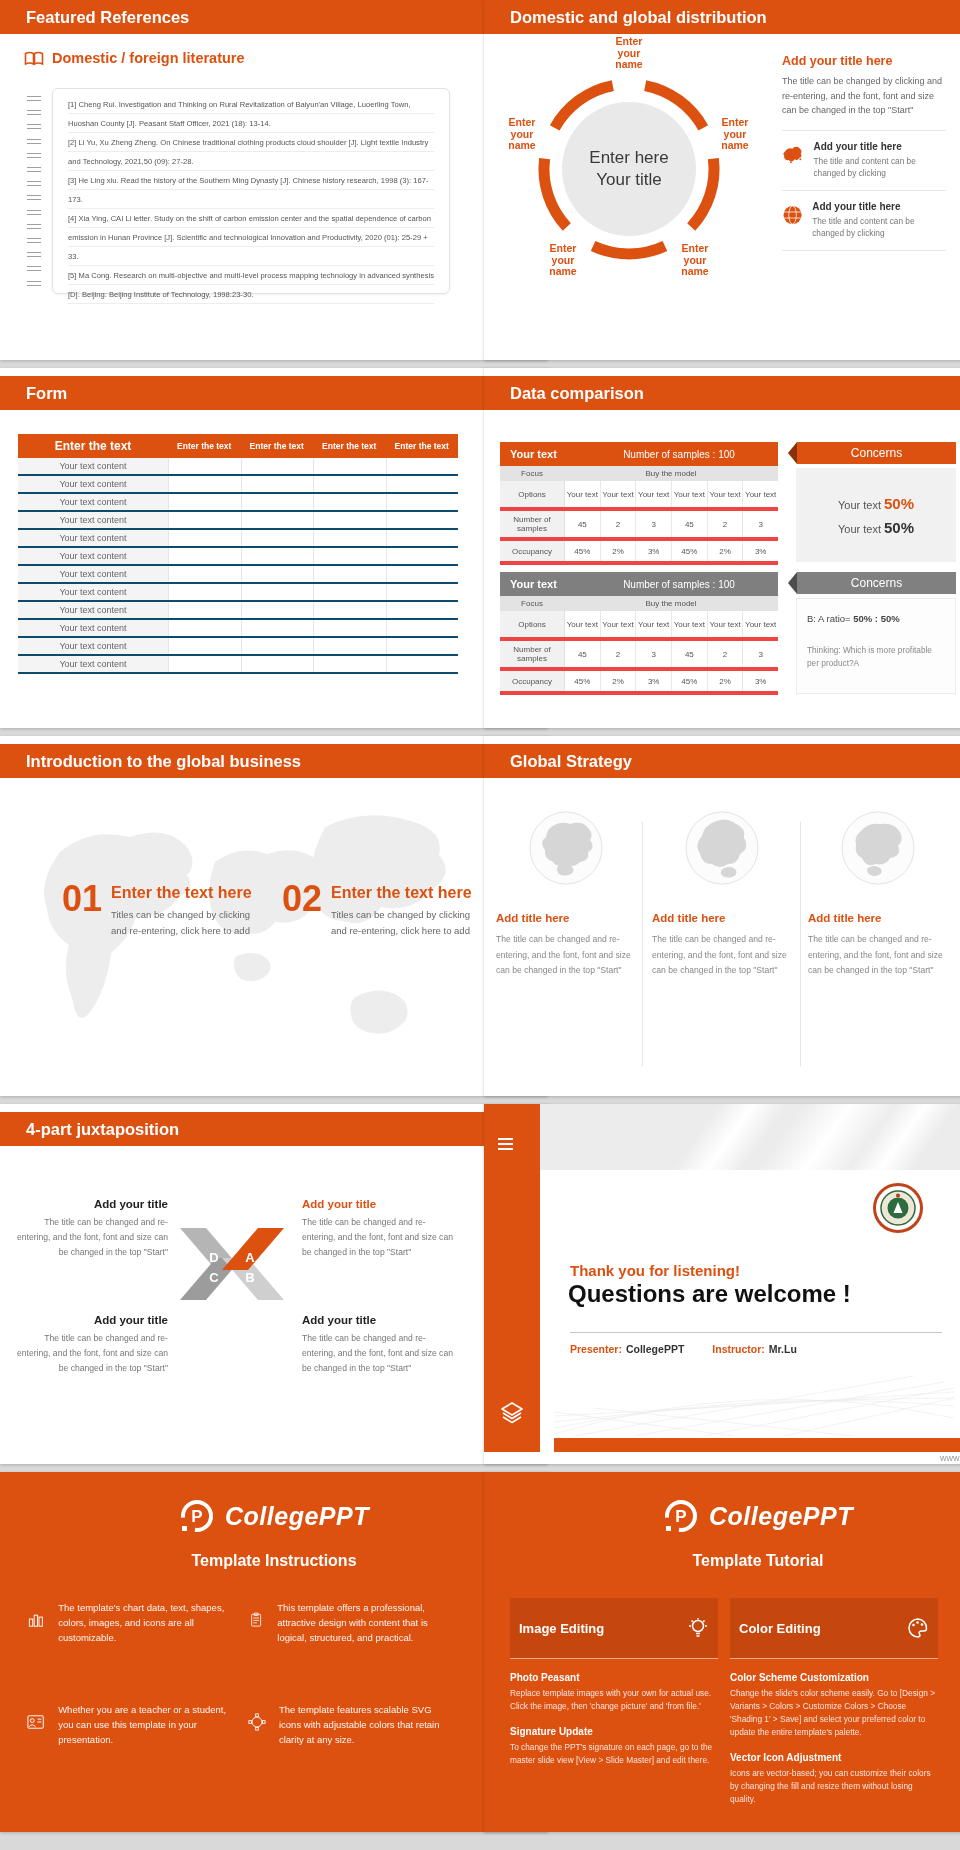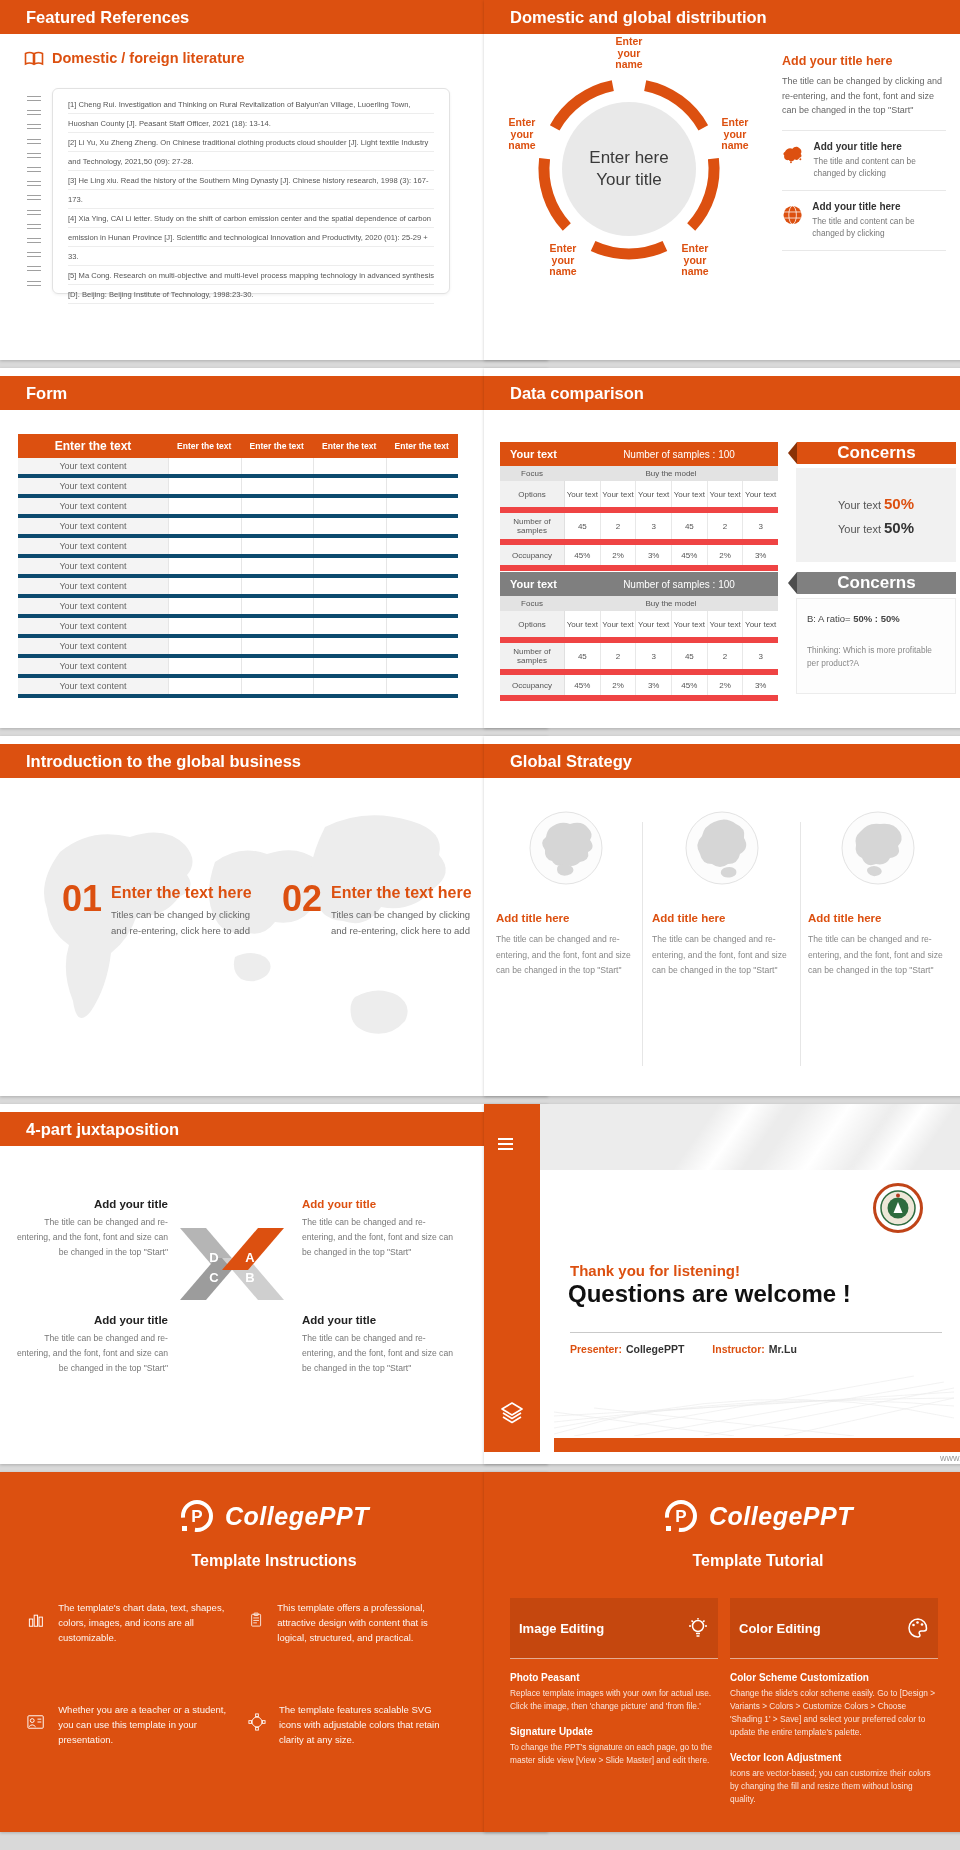--- a/index.html
+++ b/index.html
@@ -33,44 +33,44 @@
   .s23-p{margin-top:6px;font-size:9px;line-height:14.5px;color:#666;border-bottom:1px solid #e8e8e8;padding-bottom:12px;}
   .s23-item{display:flex;gap:9px;align-items:flex-start;padding:10px 0;border-bottom:1px solid #e8e8e8;}
   .s23-it{font-weight:700;font-size:10px;color:#333;}
   .s23-ib{font-size:8.3px;line-height:12.5px;color:#777;margin-top:3px;}
 
   
   .ftable{position:absolute;left:18px;top:66px;width:440px;}
   .fhead{display:flex;background:#dc5010;color:#fff;font-weight:700;height:24px;align-items:center;text-align:center;}
   .fhead .h{width:72.5px;font-size:8.5px;}
   .fhead .h:first-child{width:150px;font-size:12px;}
-  .frow{display:flex;height:16px;line-height:16px;text-align:center;border-bottom:4px solid #0c4a6e;}
+  .frow{display:flex;height:16px;line-height:16px;text-align:center;border-bottom:2px solid #0c4a6e;}
   .frow .fc1{width:150px;background:#f4f4f4;color:#666;font-size:9px;border-right:1px solid #e6e6e6;}
   .frow .fc{width:71.5px;border-right:1px solid #e6e6e6;}
   .frow .fc:last-child{border-right:none;}
 
   
   .dtable{position:absolute;left:16px;width:278px;color:#555;}
   .t1{top:74px}.t2{top:204px}
   .dhead{display:flex;align-items:center;height:24px;color:#fff;padding:0 10px;}
   .dtable.orange .dhead{background:#dc5010}.dtable.gray .dhead{background:#7f7f7f}
   .dhead .dn{font-weight:700;font-size:11px;width:80px;}
   .dhead .ds{flex:1;text-align:center;font-size:10px;}
   .dfocus{display:flex;background:#e3e3e3;height:15px;line-height:15px;font-size:8px;}
   .dfocus .dlb{width:64px;text-align:center;}
   .dfocus .dfv{flex:1;text-align:center;}
-  .drow{display:flex;border-bottom:6px solid #ef4444;background:#fff;}
+  .drow{display:flex;border-bottom:4px solid #ef4444;background:#fff;}
   .drow .dlabel{width:64px;display:flex;align-items:center;justify-content:center;text-align:center;font-size:8px;background:#f1f1f1;border-right:1px solid #e0e0e0;}
   .dcells{flex:1;display:flex;}
   .dcell{flex:1;display:flex;align-items:center;justify-content:center;text-align:center;font-size:8px;border-right:1px solid #e8e8e8;padding:1px;}
   .dcell:last-child{border-right:none}
   .ro{height:26px}.rs{height:26px}.rc{height:20px}
   .cbox{position:absolute;left:312px;width:160px;}
   .cb1{top:74px}.cb2{top:204px}
-  .chead{height:22px;line-height:22px;text-align:center;color:#fff;font-weight:700;font-size:17px;position:relative;margin-left:1px;}
+  .chead{height:22px;line-height:22px;text-align:center;color:#fff;font-weight:400;font-size:12px;position:relative;margin-left:1px;}
   .cbox.orange .chead{background:#dc5010}
   .cbox.gray .chead{background:#808080}
   .chead::after{content:"";position:absolute;left:-9px;top:0;border-style:solid;border-width:11px 0 11px 9px;border-color:transparent;}
   .cbox.orange .chead::after{border-right:9px solid #8a3207;border-left:none;}
   .cbox.gray .chead::after{border-right:9px solid #4d4d4d;border-left:none;}
   .cbody{background:#f1f1f1;height:94px;margin-top:4px;display:flex;flex-direction:column;align-items:center;justify-content:center;gap:7px;font-size:11px;color:#555;}
   .cv{font-weight:700;font-size:15px;}
   .cv.o{color:#dc5010}.cv.d{color:#333}
   .cbody2{background:#fdfdfd;border:1px solid #ececec;height:96px;margin-top:4px;padding:14px 10px 0;box-sizing:border-box;font-size:9.5px;color:#444;}
   .cb2l2{margin-top:20px;font-size:8.3px;line-height:12.5px;color:#888;}

